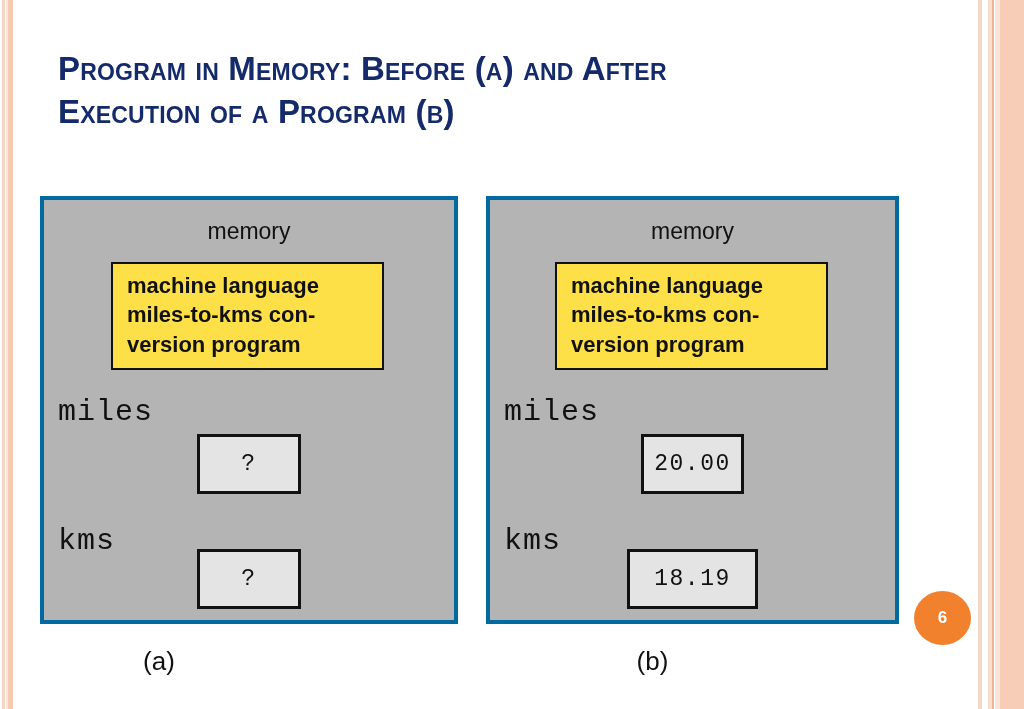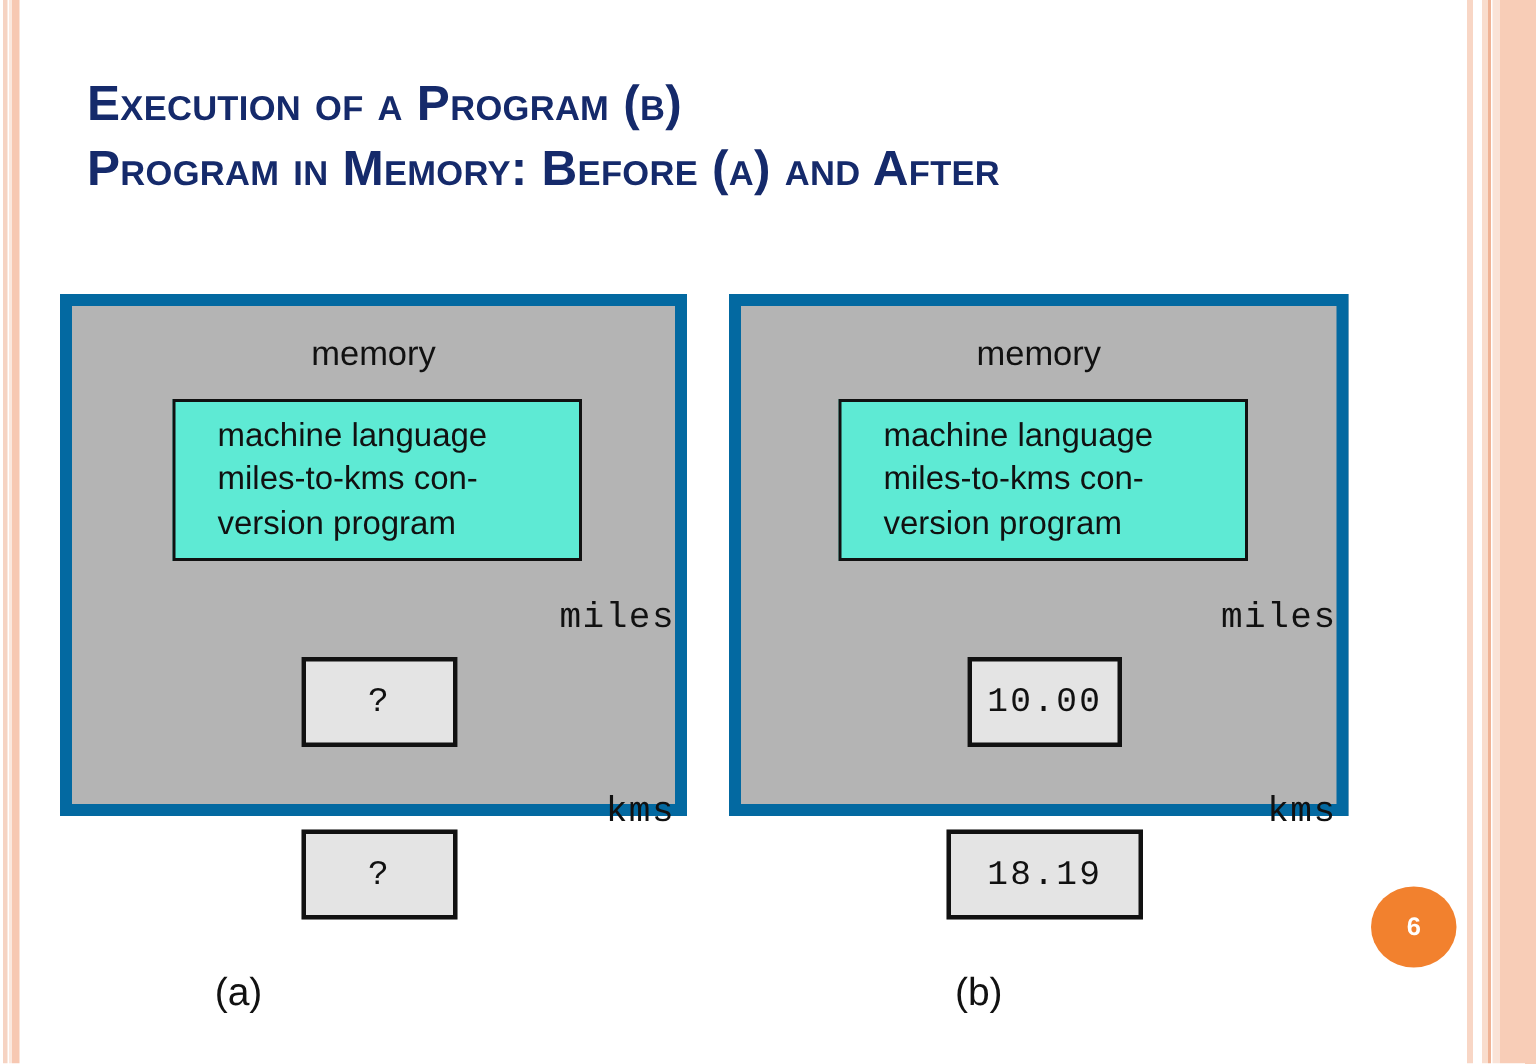--- a/index.html
+++ b/index.html
@@ -57,65 +57,67 @@
 
   .panel-wrap {
     position: absolute;
     top: 0;
   }
   .panel-wrap.a { left: 0px;   width: 418px; }
   .panel-wrap.b { left: 446px; width: 413px; }
 
   .panel {
     background: #b4b4b4;
-    border: 8px solid #0369a1;
+    border: 4px solid #0369a1;
     box-sizing: border-box;
-    height: 348px;
+    height: 428px;
     position: relative;
   }
 
   .memory-label {
     position: absolute;
     left: 0;
     right: 0;
     top: 18px;
     text-align: center;
     font-family: "Liberation Sans", sans-serif;
     font-size: 23px;
     color: #111111;
   }
 
   .program-box {
     position: absolute;
     top: 62px;
-    background: #5eead4;
+    background: #fde047;
     border: 2px solid #111111;
     box-sizing: border-box;
-    padding: 7px 14px 9px 28px;
+    padding: 7px 14px 9px 14px;
+    font-weight: bold;
   }
   .panel-wrap.a .program-box { left: 67px; width: 273px; }
   .panel-wrap.b .program-box { left: 65px; width: 273px; }
 
   .program-line {
     font-family: "Liberation Sans", sans-serif;
     font-size: 22px;
     line-height: 1.33;
     color: #111111;
     white-space: nowrap;
   }
 
   .var-label {
     position: absolute;
     left: 0;
     right: 0;
-    text-align: right;
+    text-align: left;
     font-family: "Liberation Mono", monospace;
-    font-size: 24px;
+    font-size: 30px;
     letter-spacing: 1px;
     color: #111111;
+    padding-left: 14px;
   }
   .var-label.miles { top: 195px; }
   .var-label.kms   { top: 324px; }
 
   .value-box {
     position: absolute;
     background: #e4e4e4;
     border: 3px solid #111111;
     box-sizing: border-box;
     height: 60px;
@@ -175,22 +177,22 @@
 <div class="stripe stripe-l2"></div>
 <div class="stripe stripe-l3"></div>
 
 <div class="stripe stripe-r1"></div>
 <div class="stripe stripe-r2"></div>
 <div class="stripe stripe-r3"></div>
 <div class="stripe stripe-r4"></div>
 <div class="stripe stripe-r5"></div>
 
 <div class="title">
+  <div>Program in Memory: Before (a) and After</div>
   <div>Execution of a Program (b)</div>
-  <div>Program in Memory: Before (a) and After</div>
 </div>
 
 <div class="figure">
 
   <div class="panel-wrap a">
     <div class="panel">
       <div class="memory-label">memory</div>
 
       <div class="program-box">
         <div class="program-line">machine language</div>
@@ -216,21 +218,21 @@
       <div class="memory-label">memory</div>
 
       <div class="program-box">
         <div class="program-line">machine language</div>
         <div class="program-line">miles-to-kms con-</div>
         <div class="program-line">version program</div>
       </div>
 
       <div class="var-label miles">miles</div>
       <div class="value-box miles">
-        <span class="value-text">10.00</span>
+        <span class="value-text">20.00</span>
       </div>
 
       <div class="var-label kms">kms</div>
       <div class="value-box kms">
         <span class="value-text">18.19</span>
       </div>
     </div>
     <div class="panel-caption">(b)</div>
   </div>
 

